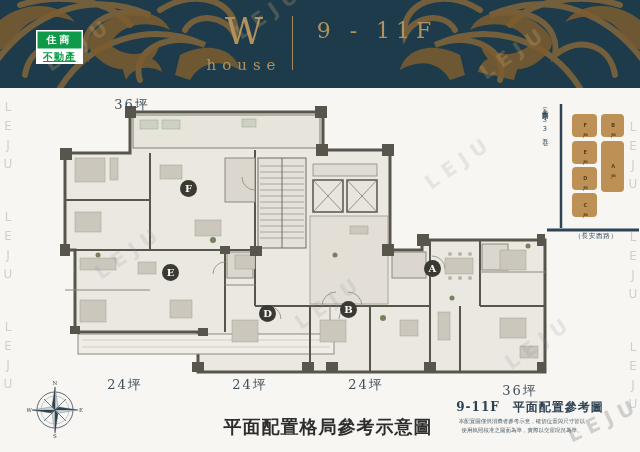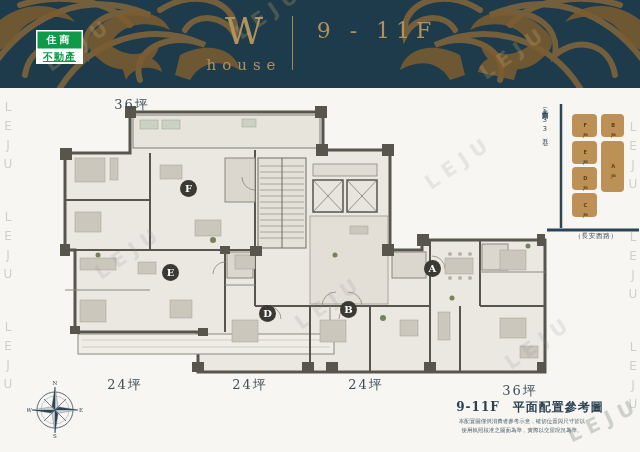--- a/index.html
+++ b/index.html
@@ -237,20 +237,21 @@
     </div>
   <div class="kbox" style="left:601px;top:141px;width:23px;height:51px;">
       <span>A戶</span>
     </div>
 
   <div id="reftitle">9-11F　平面配置參考圖</div>
   <div id="disc">
     <div>本配置圖僅供消費者參考示意，確切位置與尺寸皆以</div>
     <div>使用執照核准之圖面為準，實際以交屋現況為準。</div>
   </div>
+  <div id="callig">平面配置格局參考示意圖</div>
 
   <svg class="abs" style="left:27px;top:380px;" width="56" height="58" viewBox="0 0 112 116">
     <circle cx="56" cy="60" r="36" fill="none" stroke="#5b6b76" stroke-width="2"></circle>
     <circle cx="56" cy="60" r="28" fill="none" stroke="#8c99a2" stroke-width="1"></circle>
     <g stroke="#46565f" stroke-width="1.5">
       <line x1="56" y1="60" x2="78" y2="38"></line>
         <line x1="56" y1="60" x2="78" y2="82"></line>
       <line x1="56" y1="60" x2="34" y2="82"></line>
         <line x1="56" y1="60" x2="34" y2="38"></line>
     </g>

